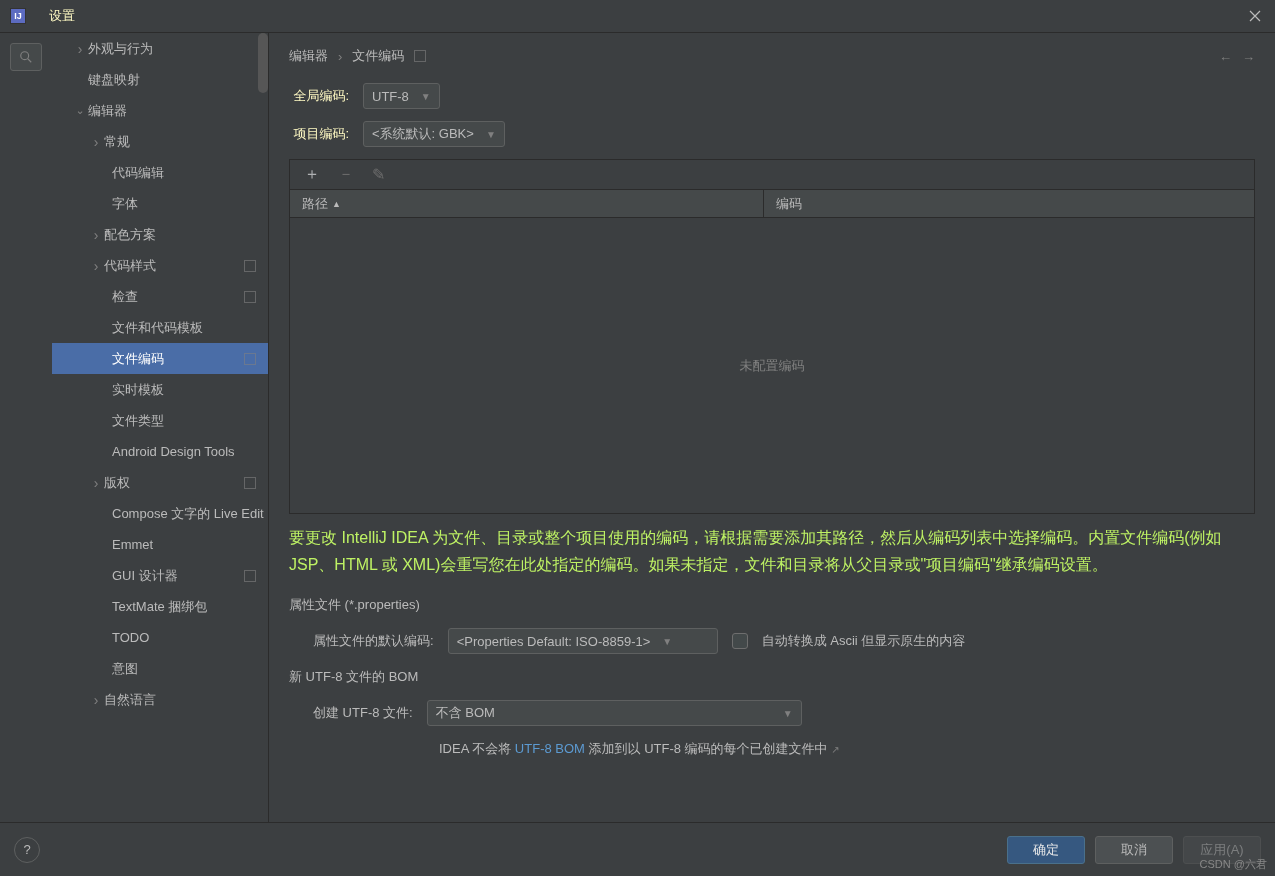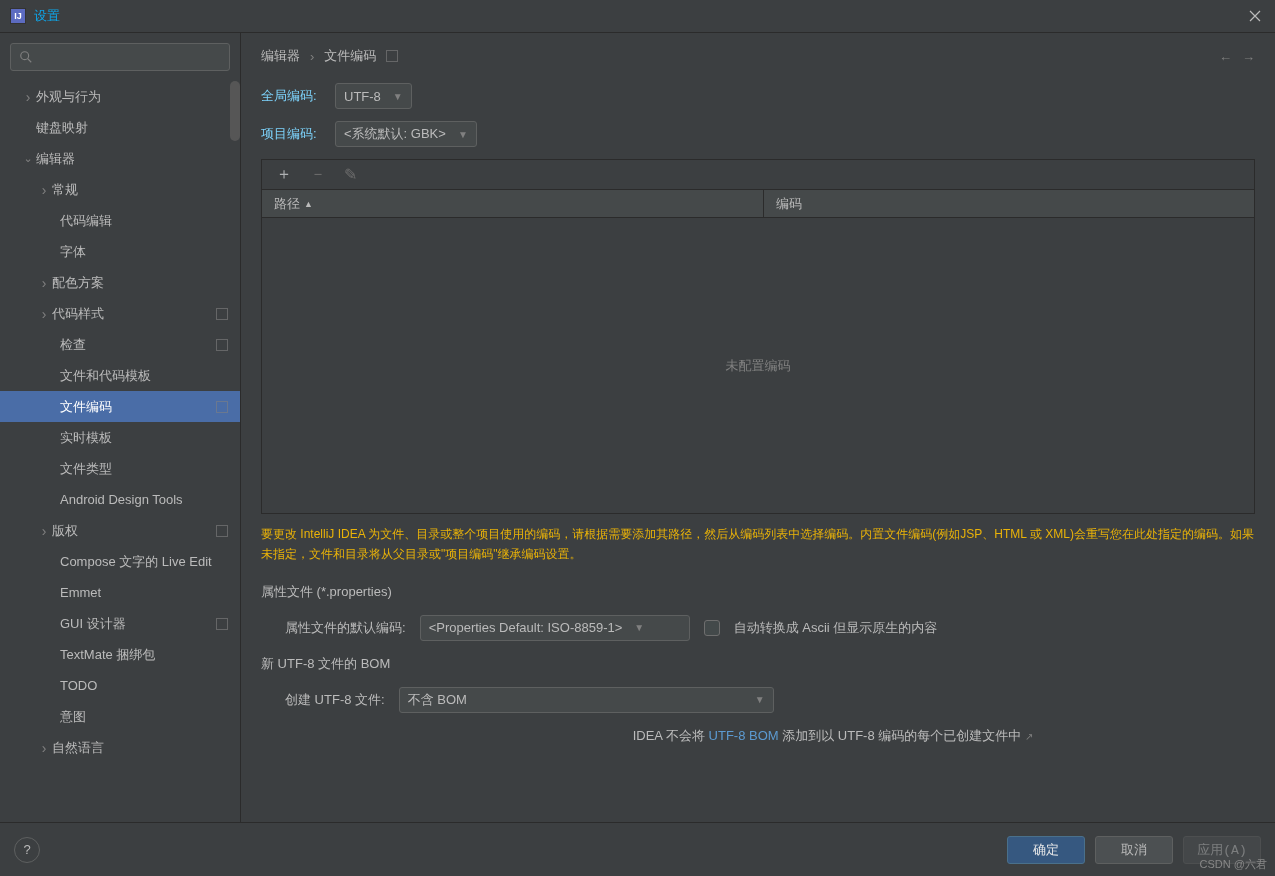--- a/index.html
+++ b/index.html
@@ -1,67 +1,67 @@
 <!DOCTYPE html>
 <html><head>
 <meta charset="utf-8">
 <style>
 * { margin: 0; padding: 0; box-sizing: border-box; font-family: "Segoe UI", "Microsoft YaHei", sans-serif; font-size: 13px; }
 body { background: #3c3f41; color: #bbbbbb; width: 1275px; height: 876px; overflow: hidden; position: relative; }
 .titlebar { height: 32px; display: flex; align-items: center; padding: 0 10px; background: #3c3f41; }
-.titlebar .app-icon { width: 16px; height: 16px; background: #5c6bc0; border: 1px solid #333; margin-right: 8px; display:flex; align-items:center; justify-content:center; color:#fff; font-size:9px; font-weight:bold;}
-.titlebar .title { color: #0ea5e9; }
+.titlebar .app-icon { width: 16px; height: 16px; background: #5c6bc0; border: 1px solid #333; margin-right: 23px; display:flex; align-items:center; justify-content:center; color:#fff; font-size:9px; font-weight:bold;}
+.titlebar .title { color: #fef9c3; }
 .titlebar .close { margin-left: auto; width: 20px; height: 20px; display:flex; align-items:center; justify-content:center; cursor:pointer; color:#bbb;}
 .main { display: flex; height: 790px; border-top: 1px solid #2b2b2b;}
-.sidebar { width: 241px; background: #3c3f41; border-right: 1px solid #2b2b2b; display:flex; flex-direction:column;}
+.sidebar { width: 269px; background: #3c3f41; border-right: 1px solid #2b2b2b; display:flex; }
 .search-wrap { padding: 10px; }
 .search { width: 100%; height: 28px; background: #45494a; border: 1px solid #5e6060; border-radius: 3px; padding: 0 8px; color: #bbb; display:flex; align-items:center;}
 .search svg { width:14px; height:14px; fill:#808080;}
 .tree { flex:1; overflow-y:auto; position:relative;}
 .tree-scrollbar { position:absolute; right:0; top:0; width:10px; height:60px; background:#565656; border-radius:5px;}
 .tree-item { height: 31px; display: flex; align-items: center; padding-left: 20px; cursor: pointer; color: #bbbbbb;}
 .tree-item.selected { background: #4a6da7; color: #fff; }
 .tree-item .chevron { width: 16px; display:inline-flex; justify-content:center; color:#808080;}
 .tree-item .chevron.down::before { content:"⌄"; font-size:11px;}
 .tree-item .chevron.right::before { content:"›"; font-size:14px;}
 .tree-item .spacer { width: 16px; display:inline-block;}
 .tree-item.level1 { padding-left: 36px; }
 .tree-item.level2 { padding-left: 44px; }
 .tree-item .project-icon { margin-left:auto; margin-right:12px; width:12px; height:12px; border:1px solid #808080; opacity:0.6;}
 .content { flex: 1; padding: 14px 20px 10px 20px; display:flex; flex-direction:column; overflow:hidden;}
 .breadcrumb { display:flex; align-items:center; gap:10px; color:#bbbbbb; margin-bottom:18px;}
 .breadcrumb .sep { color:#808080;}
 .breadcrumb .proj-badge { width:12px; height:12px; border:1px solid #808080; opacity:0.6;}
 .breadcrumb .nav-arrows { margin-left:auto; display:flex; gap:10px; color:#808080;}
 .form-row { display:flex; align-items:center; gap:14px; margin-bottom:12px;}
-.form-row label { min-width:60px; color:#7dd3fc;}
+.form-row label { min-width:60px; color:#fef9c3;text-align:right;}
 .combo { background:#45494a; border:1px solid #5e6060; border-radius:3px; padding:0 8px; display:flex; align-items:center; gap:8px; color:#bbb; cursor:pointer; min-height:26px;}
 .combo .arrow { color:#808080; font-size:10px; margin-left:4px;}
 .combo.wide { min-width:270px;}
 .combo.xwide { width:375px; justify-content:space-between;}
 .table-container { border:1px solid #2b2b2b; background:#3c3f41; display:flex; flex-direction:column; height:355px; margin-bottom:10px;}
 .table-toolbar { height:30px; display:flex; align-items:center; gap:18px; padding-left:14px; border-bottom:1px solid #2b2b2b; background:#3c3f41;}
 .table-toolbar .tbtn { color:#afb1b3; cursor:pointer; font-size:16px;}
 .table-toolbar .tbtn.dim { color:#6e6e6e;}
 .table-header { height:28px; display:flex; background:#45494a; border-bottom:1px solid #2b2b2b;}
 .table-header .col { padding:5px 12px; color:#bbbbbb; display:flex; align-items:center; gap:4px;}
 .table-header .col1 { flex:1; border-right:1px solid #2b2b2b;}
 .table-header .col2 { width:490px;}
 .table-body { flex:1; display:flex; align-items:center; justify-content:center; color:#808080;}
-.hint-text { color:#eab308; font-size:12px; line-height:1.7; margin-bottom:18px;}
+.hint-text { color:#bef264; font-size:16px; line-height:1.7; margin-bottom:18px;}
 .section-title { color:#bbbbbb; margin-bottom:14px;}
 .indent-row { padding-left:24px; display:flex; align-items:center; gap:14px; margin-bottom:14px;}
 .check { width:16px; height:16px; border:1px solid #6e6e6e; border-radius:3px; background:#43494a;}
 .link { color:#5c9ad1;}
 .footer { position:absolute; bottom:0; left:0; right:0; height:54px; border-top:1px solid #2b2b2b; display:flex; align-items:center; padding:0 14px; background:#3c3f41;}
 .help-btn { width:26px; height:26px; border:1px solid #5e6060; border-radius:13px; display:flex; align-items:center; justify-content:center; color:#bbb; cursor:pointer;}
 .footer .btns { margin-left:auto; display:flex; gap:10px;}
 .btn { min-width:78px; height:28px; border:1px solid #5e6060; border-radius:3px; background:#4c5052; color:#bbb; display:flex; align-items:center; justify-content:center; cursor:pointer; padding:0 0;}
 .btn.primary { background:#365880; border-color:#4a708b; color:#e8e8e8;}
-.btn.disabled { opacity:0.5;font-family:Liberation Mono, monospace;}
+.btn.disabled { opacity:0.5;}
 .watermark { position:absolute; bottom:4px; right:8px; color:#888; font-size:11px;}
 .sort-arrow { font-size:9px;}
 .ext-icon { font-size:10px; color:#808080;}
 </style>
 </head>
 <body>
 
 <div class="titlebar">
   <div class="app-icon">IJ</div>
   <div class="title">设置</div>
@@ -239,21 +239,21 @@
     </div>
 
     <div class="section-title">新 UTF-8 文件的 BOM</div>
     <div class="indent-row">
       <label>创建 UTF-8 文件:</label>
       <div class="combo xwide">
         <span>不含 BOM</span>
         <span class="arrow">▼</span>
       </div>
     </div>
-    <div class="indent-row" style="padding-left:150px; color:#bbbbbb;justify-content:center;">
+    <div class="indent-row" style="padding-left:150px; color:#bbbbbb;">
       <span>
         <span>IDEA 不会将 </span><span class="link">UTF-8 BOM</span><span> 添加到以 UTF-8 编码的每个已创建文件中</span>
         <span class="ext-icon"> ↗</span>
       </span>
     </div>
   </div>
 </div>
 
 <div class="footer">
   <div class="help-btn">?</div>

